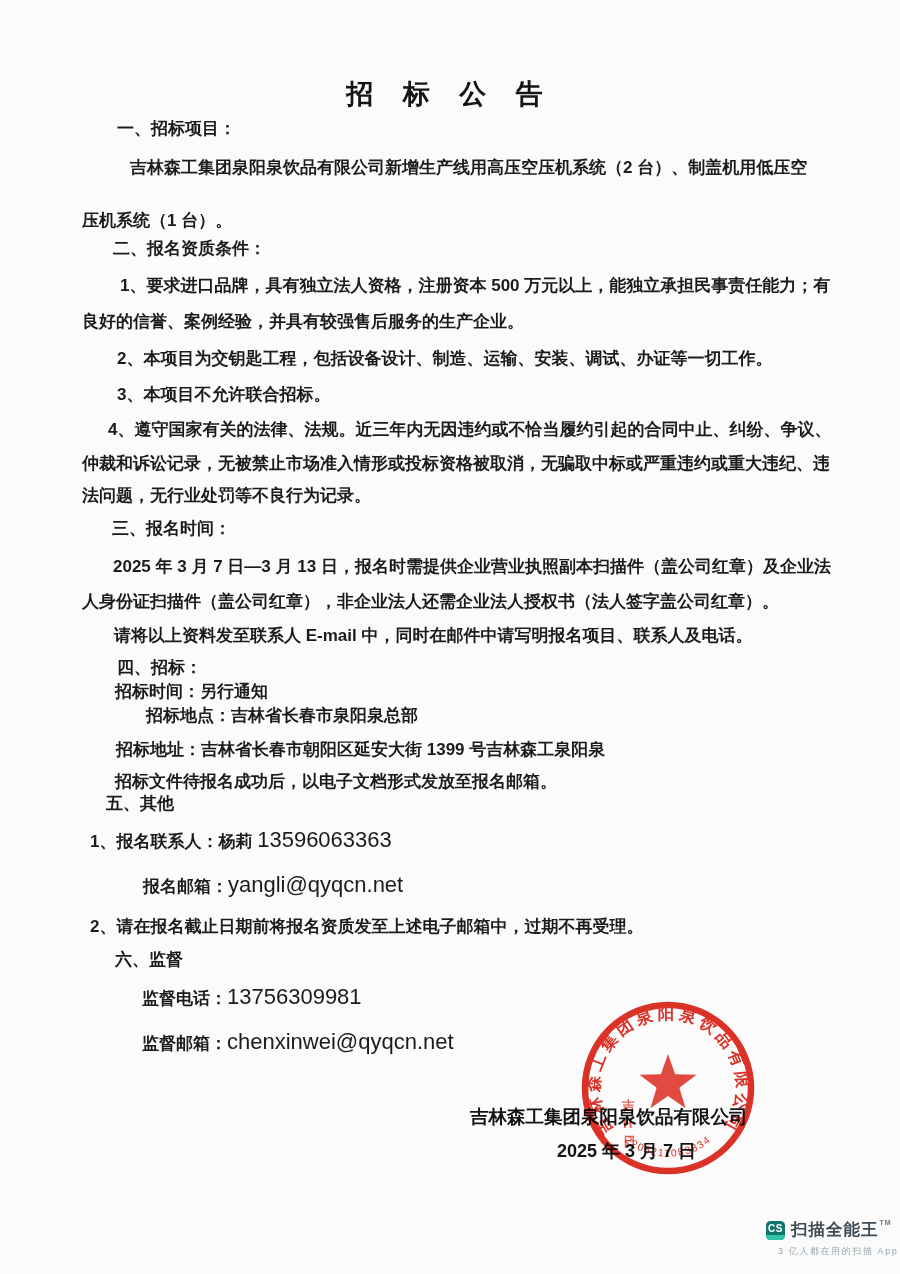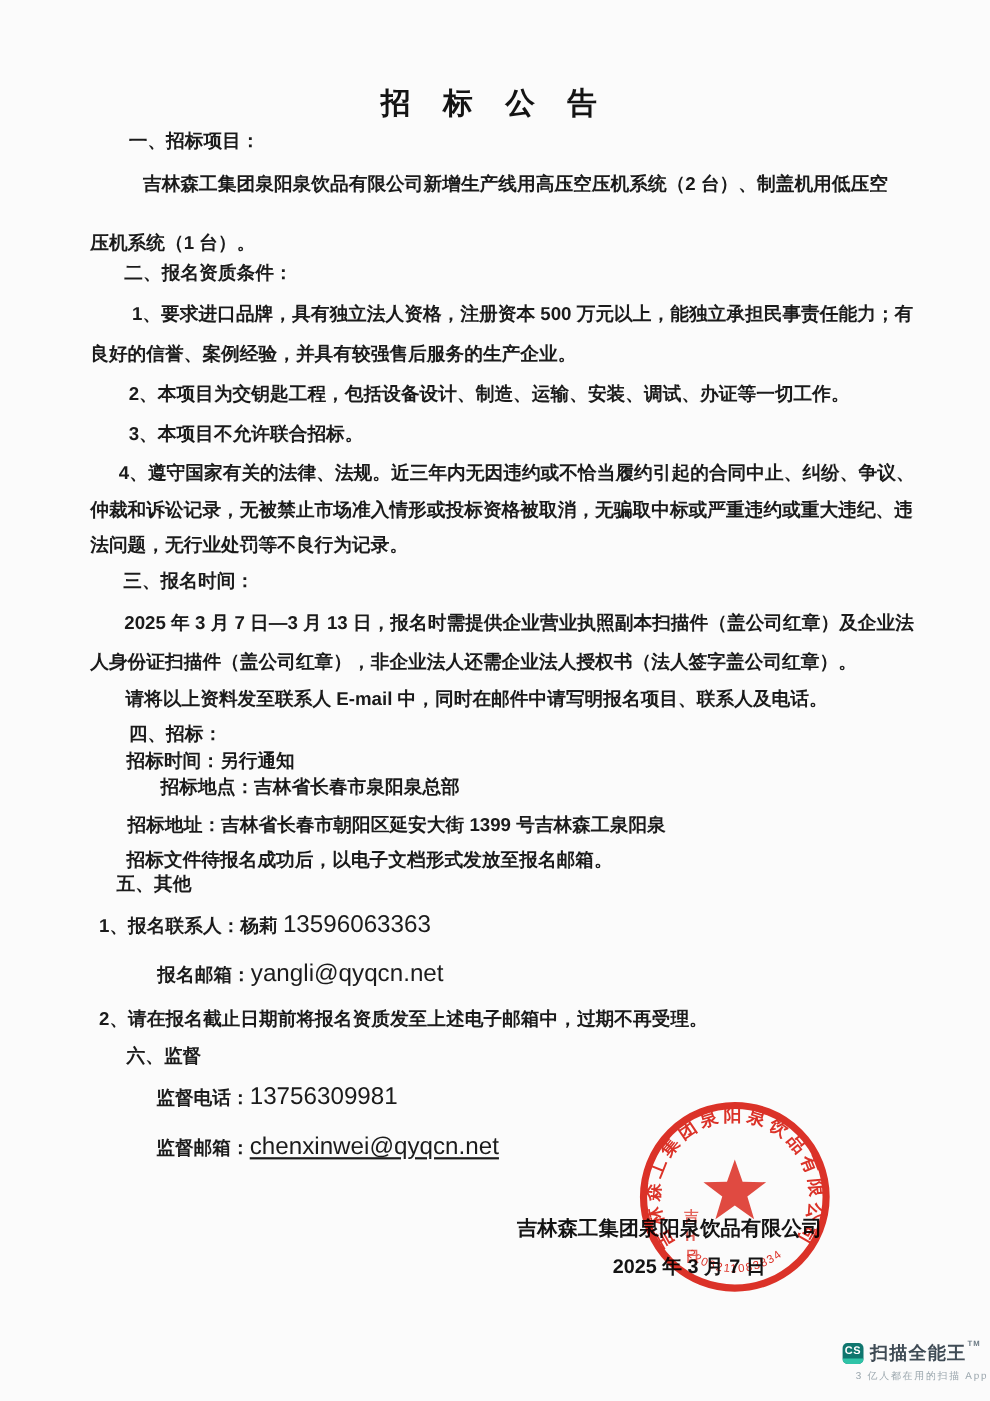--- a/index.html
+++ b/index.html
@@ -21,21 +21,21 @@
   .line{
     position:absolute;
     font-size:17px;font-weight:700;line-height:1.25;
     white-space:nowrap;color:#1b1b1b;
   }
   .line .latin{
     font-weight:400;
     font-family:"Liberation Sans","DejaVu Sans",sans-serif;
     font-size:22px;
   }
-  .line .u{text-decoration:underline;text-underline-offset:3px;}
+  .line .u{text-underline-offset:3px;}
   .sig-company{
     position:absolute;left:470px;top:1104px;
     font-size:18.5px;font-weight:700;white-space:nowrap;color:#141414;
   }
   .sig-date{
     position:absolute;left:557px;top:1139px;
     font-size:18px;font-weight:700;white-space:nowrap;color:#141414;
   }
   .seal{
     position:absolute;left:580px;top:1000px;width:176px;height:176px;

